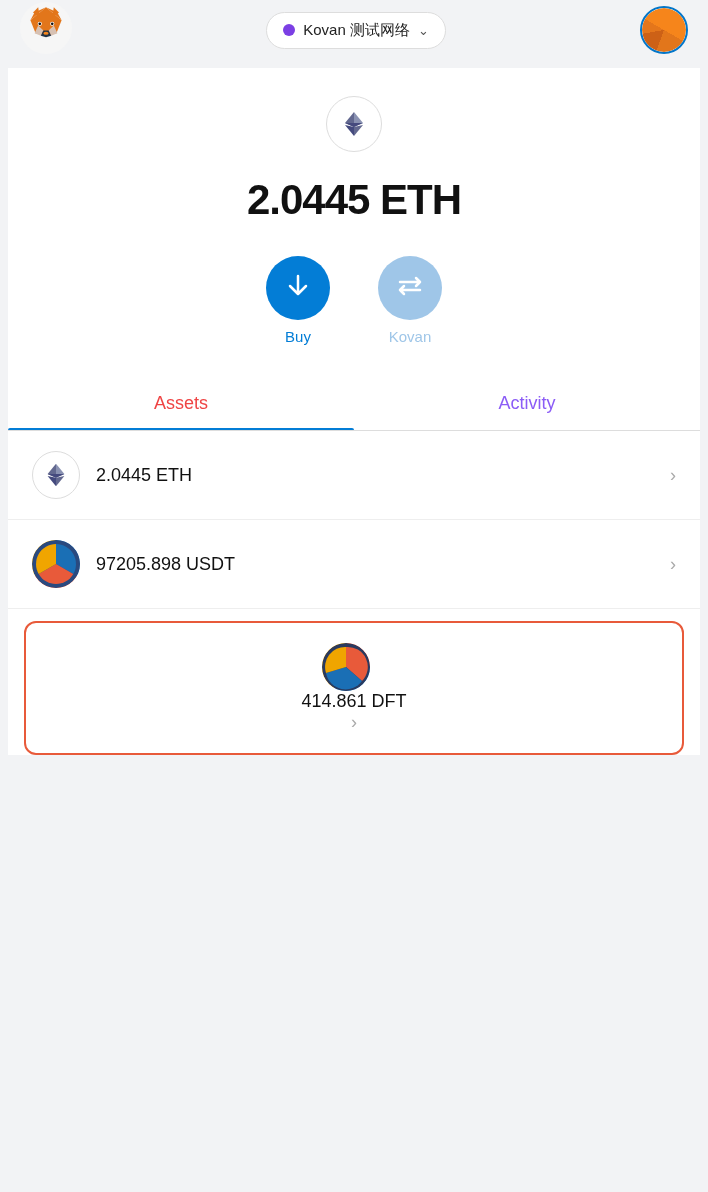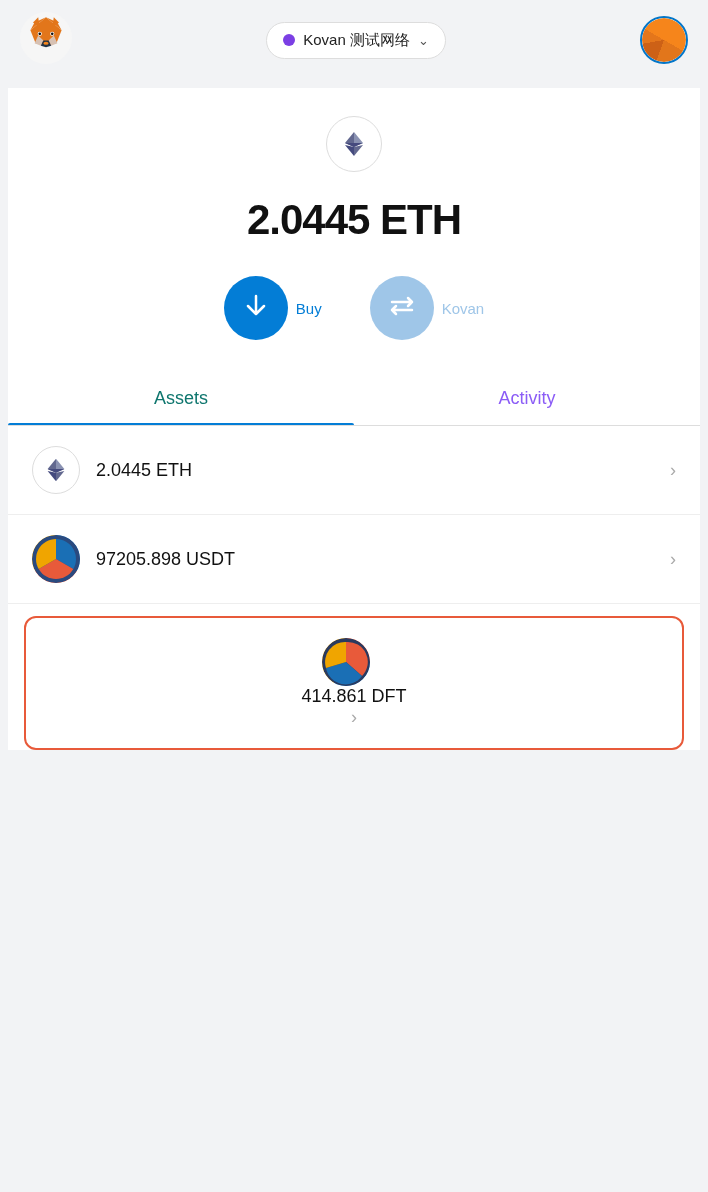--- a/index.html
+++ b/index.html
@@ -9,21 +9,21 @@
       font-family: -apple-system, BlinkMacSystemFont, 'Segoe UI', sans-serif;
       background: #f2f3f5;
       overflow-x: hidden;
     }
 
     
     .header {
       display: flex;
       align-items: center;
       justify-content: space-between;
-      padding: 12px 20px;
+      padding: 2px 20px;
       background: #f2f3f5;
       gap: 36px;
     }
     .network-selector {
       display: flex;
       align-items: center;
       gap: 8px;
       background: white;
       border: 1px solid #ddd;
       border-radius: 24px;
@@ -100,21 +100,21 @@
     
     .actions-section {
       display: flex;
       justify-content: center;
       gap: 48px;
       padding: 8px 0 32px;
       background: white;
     }
     .action-item {
       display: flex;
-      flex-direction: row;
+      flex-direction: column;
       align-items: center;
       gap: 8px;
       cursor: pointer;
     }
     .action-circle {
       width: 64px;
       height: 64px;
       border-radius: 50%;
       display: flex;
       align-items: center;
@@ -149,21 +149,21 @@
     }
     .tab {
       flex: 1;
       text-align: center;
       padding: 16px 0;
       font-size: 18px;
       cursor: pointer;
       position: relative;
     }
     .tab.active {
-      color: #0f766e;
+      color: #ef4444;
       font-weight: 500;
     }
     .tab.active::after {
       content: '';
       position: absolute;
       bottom: 0;
       left: 0;
       right: 0;
       height: 2.5px;
       background: #037dd6;

